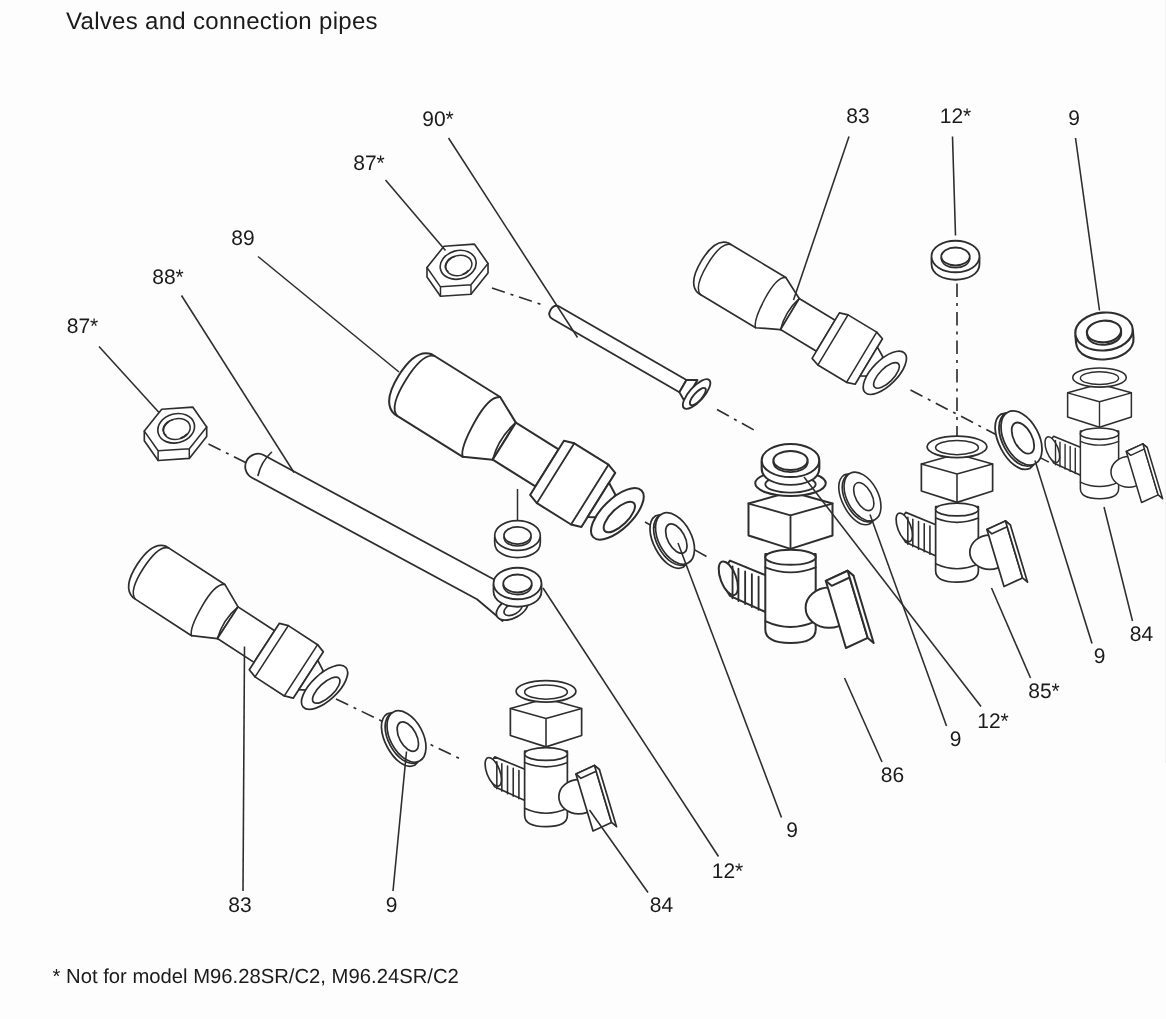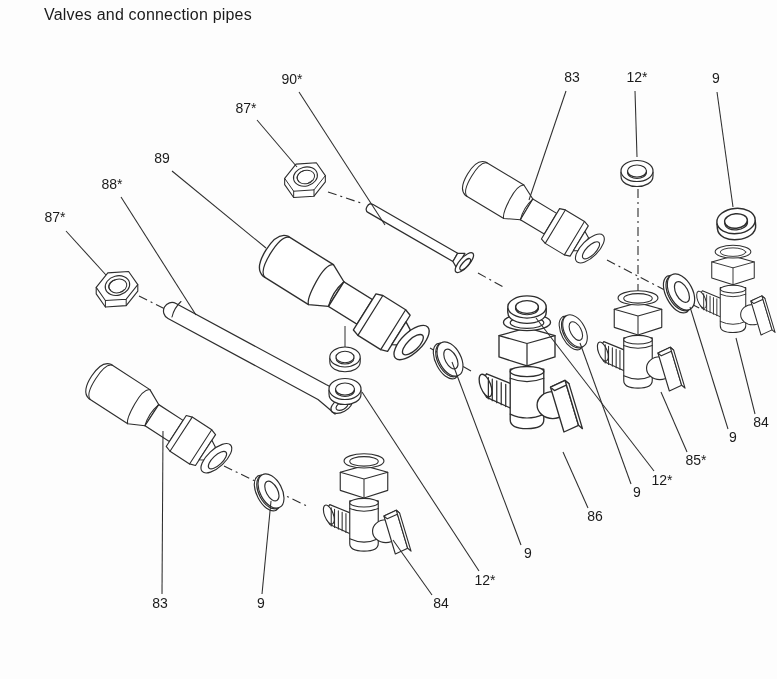--- a/index.html
+++ b/index.html
@@ -189,13 +189,14 @@
         <text x="528" y="558" text-anchor="middle" class="plabel">9</text>
         <line x1="432" y1="595" x2="393" y2="540" class="leader"></line>
         <text x="441" y="608" text-anchor="middle" class="plabel">84</text>
         <line x1="162" y1="594" x2="163" y2="431" class="leader"></line>
         <text x="160" y="608" text-anchor="middle" class="plabel">83</text>
         <line x1="262" y1="594" x2="271" y2="501" class="leader"></line>
         <text x="261" y="608" text-anchor="middle" class="plabel">9</text>
       </g>
   </svg>
 
+  <div class="footnote">* Not for model M96.28SR/C2, M96.24SR/C2</div>
 </div>
 
 </body></html>

